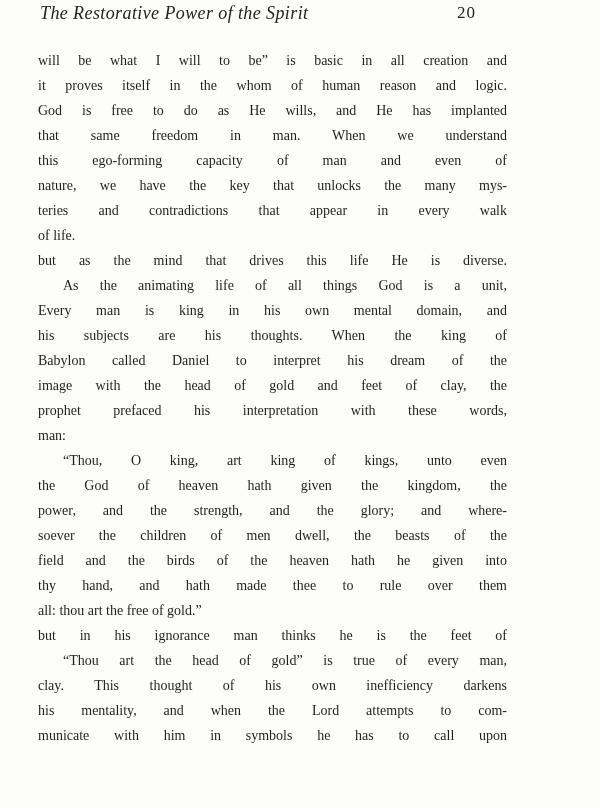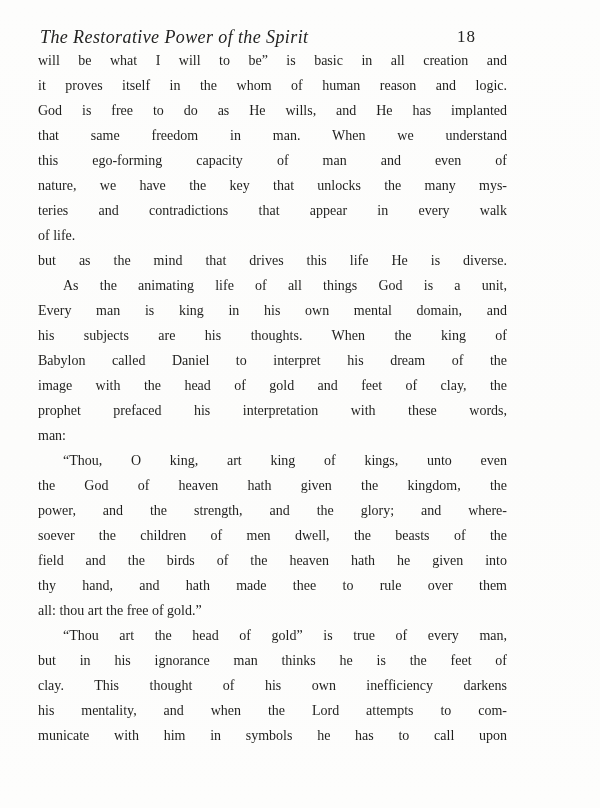--- a/index.html
+++ b/index.html
@@ -11,21 +11,21 @@
     position: relative;
     width: 600px;
     height: 808px;
     background: linear-gradient(180deg, #fdfdfc 0%, #fcfcfb 55%, #fdfdfc 100%);
     font-family: "Liberation Serif", serif;
     color: #1d1d1b;
     overflow: hidden;
   }
   .running-header {
     position: absolute;
-    top: 24px;
+    top: 0;
     left: 40px;
     width: 467px;
     height: 26px;
     line-height: 26px;
   }
   .header-title {
     font-style: italic;
     font-size: 18px;
     letter-spacing: 0.4px;
     color: #232322;
@@ -60,21 +60,21 @@
   .line.indent {
     text-indent: 25px;
   }
 </style>
 </head>
 <body>
 
 <div class="page">
   <div class="running-header">
     <span class="header-title">The Restorative Power of the Spirit</span>
-    <span class="page-number">18</span>
+    <span class="page-number">20</span>
   </div>
   <div class="body-text" id="body-text">
       <div class="line">will be what I will to be” is basic in all creation and</div>
       <div class="line">it proves itself in the whom of human reason and logic.</div>
       <div class="line">God is free to do as He wills, and He has implanted</div>
       <div class="line">that same freedom in man. When we understand</div>
       <div class="line">this ego-forming capacity of man and even of</div>
       <div class="line">nature, we have the key that unlocks the many mys-</div>
       <div class="line">teries and contradictions that appear in every walk</div>
       <div class="line nojust">of life.</div>
@@ -86,19 +86,19 @@
       <div class="line">image with the head of gold and feet of clay, the</div>
       <div class="line">prophet prefaced his interpretation with these words,</div>
       <div class="line nojust">man:</div>
       <div class="line indent">“Thou, O king, art king of kings, unto even</div>
       <div class="line">the God of heaven hath given the kingdom, the</div>
       <div class="line">power, and the strength, and the glory; and where-</div>
       <div class="line">soever the children of men dwell, the beasts of the</div>
       <div class="line">field and the birds of the heaven hath he given into</div>
       <div class="line">thy hand, and hath made thee to rule over them</div>
       <div class="line nojust">all: thou art the free of gold.”</div>
+      <div class="line">but in his ignorance man thinks he is the feet of</div>
       <div class="line indent">“Thou art the head of gold” is true of every man,</div>
-      <div class="line">but in his ignorance man thinks he is the feet of</div>
       <div class="line">clay. This thought of his own inefficiency darkens</div>
       <div class="line">his mentality, and when the Lord attempts to com-</div>
       <div class="line">municate with him in symbols he has to call upon</div>
     </div>
 </div>
 
 </body></html>

